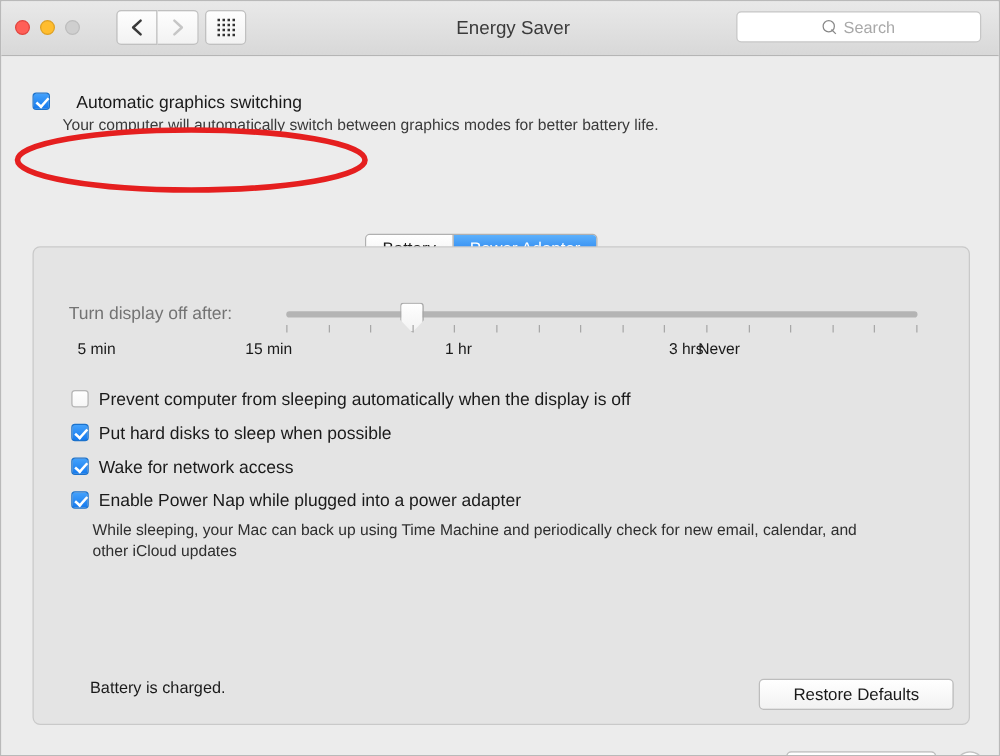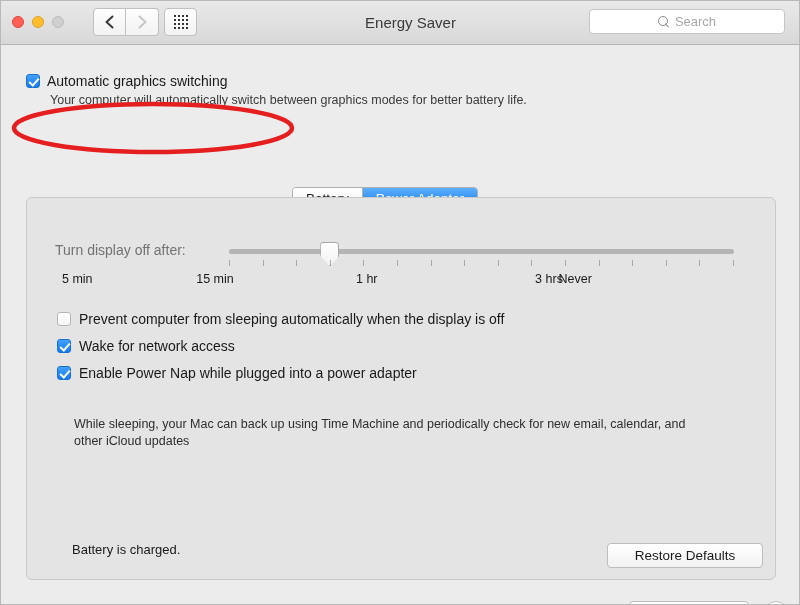--- a/index.html
+++ b/index.html
@@ -100,21 +100,21 @@
     width: 4.5px; height: 1.4px; background: #888;
     transform: rotate(45deg); transform-origin: left center;
   }
   #search-placeholder { font-size: 13px; color: #a8a8a8; }
 
   
   #content { position: relative; height: 559px; background: #ececec; }
 
   
   .top-row { position: absolute; left: 25px; top: 28px; }
-  .row-line { display: flex; align-items: center; gap: 7px; }
+  .row-line { display: flex; align-items: center; gap: 21px; }
   .desc-text {
     margin-left: 24px; margin-top: 4px;
     font-size: 12.5px; color: #3a3a3a;
   }
 
   
   .cb {
     width: 14px; height: 14px; border-radius: 3px;
     flex: 0 0 auto;
     display: flex; align-items: center; justify-content: center;
@@ -374,20 +374,24 @@
           <span style="left: 548.25px;">Never</span>
         </div>
 
       <div id="options">
         <div class="opt-row">
           <span class="cb off"></span>
           <span class="cb-label">Prevent computer from sleeping automatically when the display is off</span>
         </div>
         <div class="opt-row">
           <span class="cb on"></span>
+          <span class="cb-label">Put hard disks to sleep when possible</span>
+        </div>
+        <div class="opt-row">
+          <span class="cb on"></span>
           <span class="cb-label">Wake for network access</span>
         </div>
         <div class="opt-row">
           <span class="cb on"></span>
           <span class="cb-label">Enable Power Nap while plugged into a power adapter</span>
         </div>
       </div>
 
       <div id="nap-desc">While sleeping, your Mac can back up using Time Machine and periodically check for new email, calendar, and other iCloud updates</div>
 

